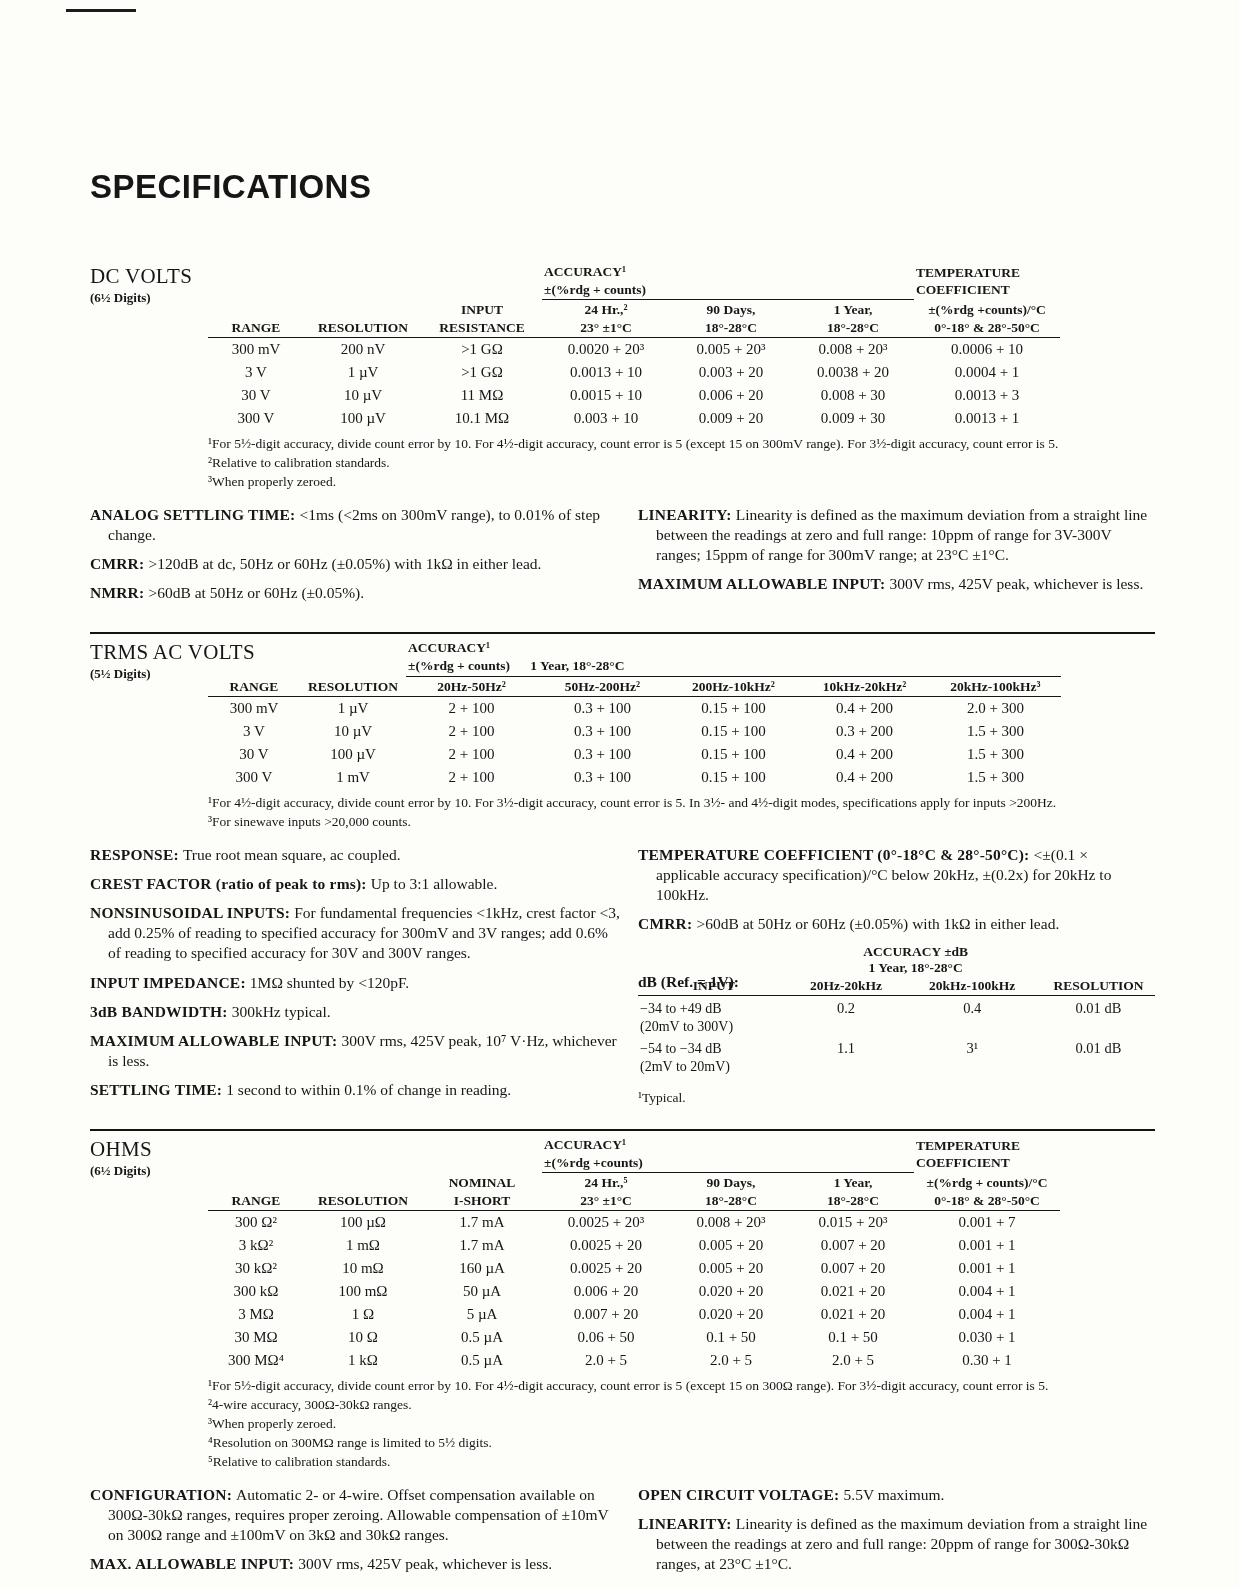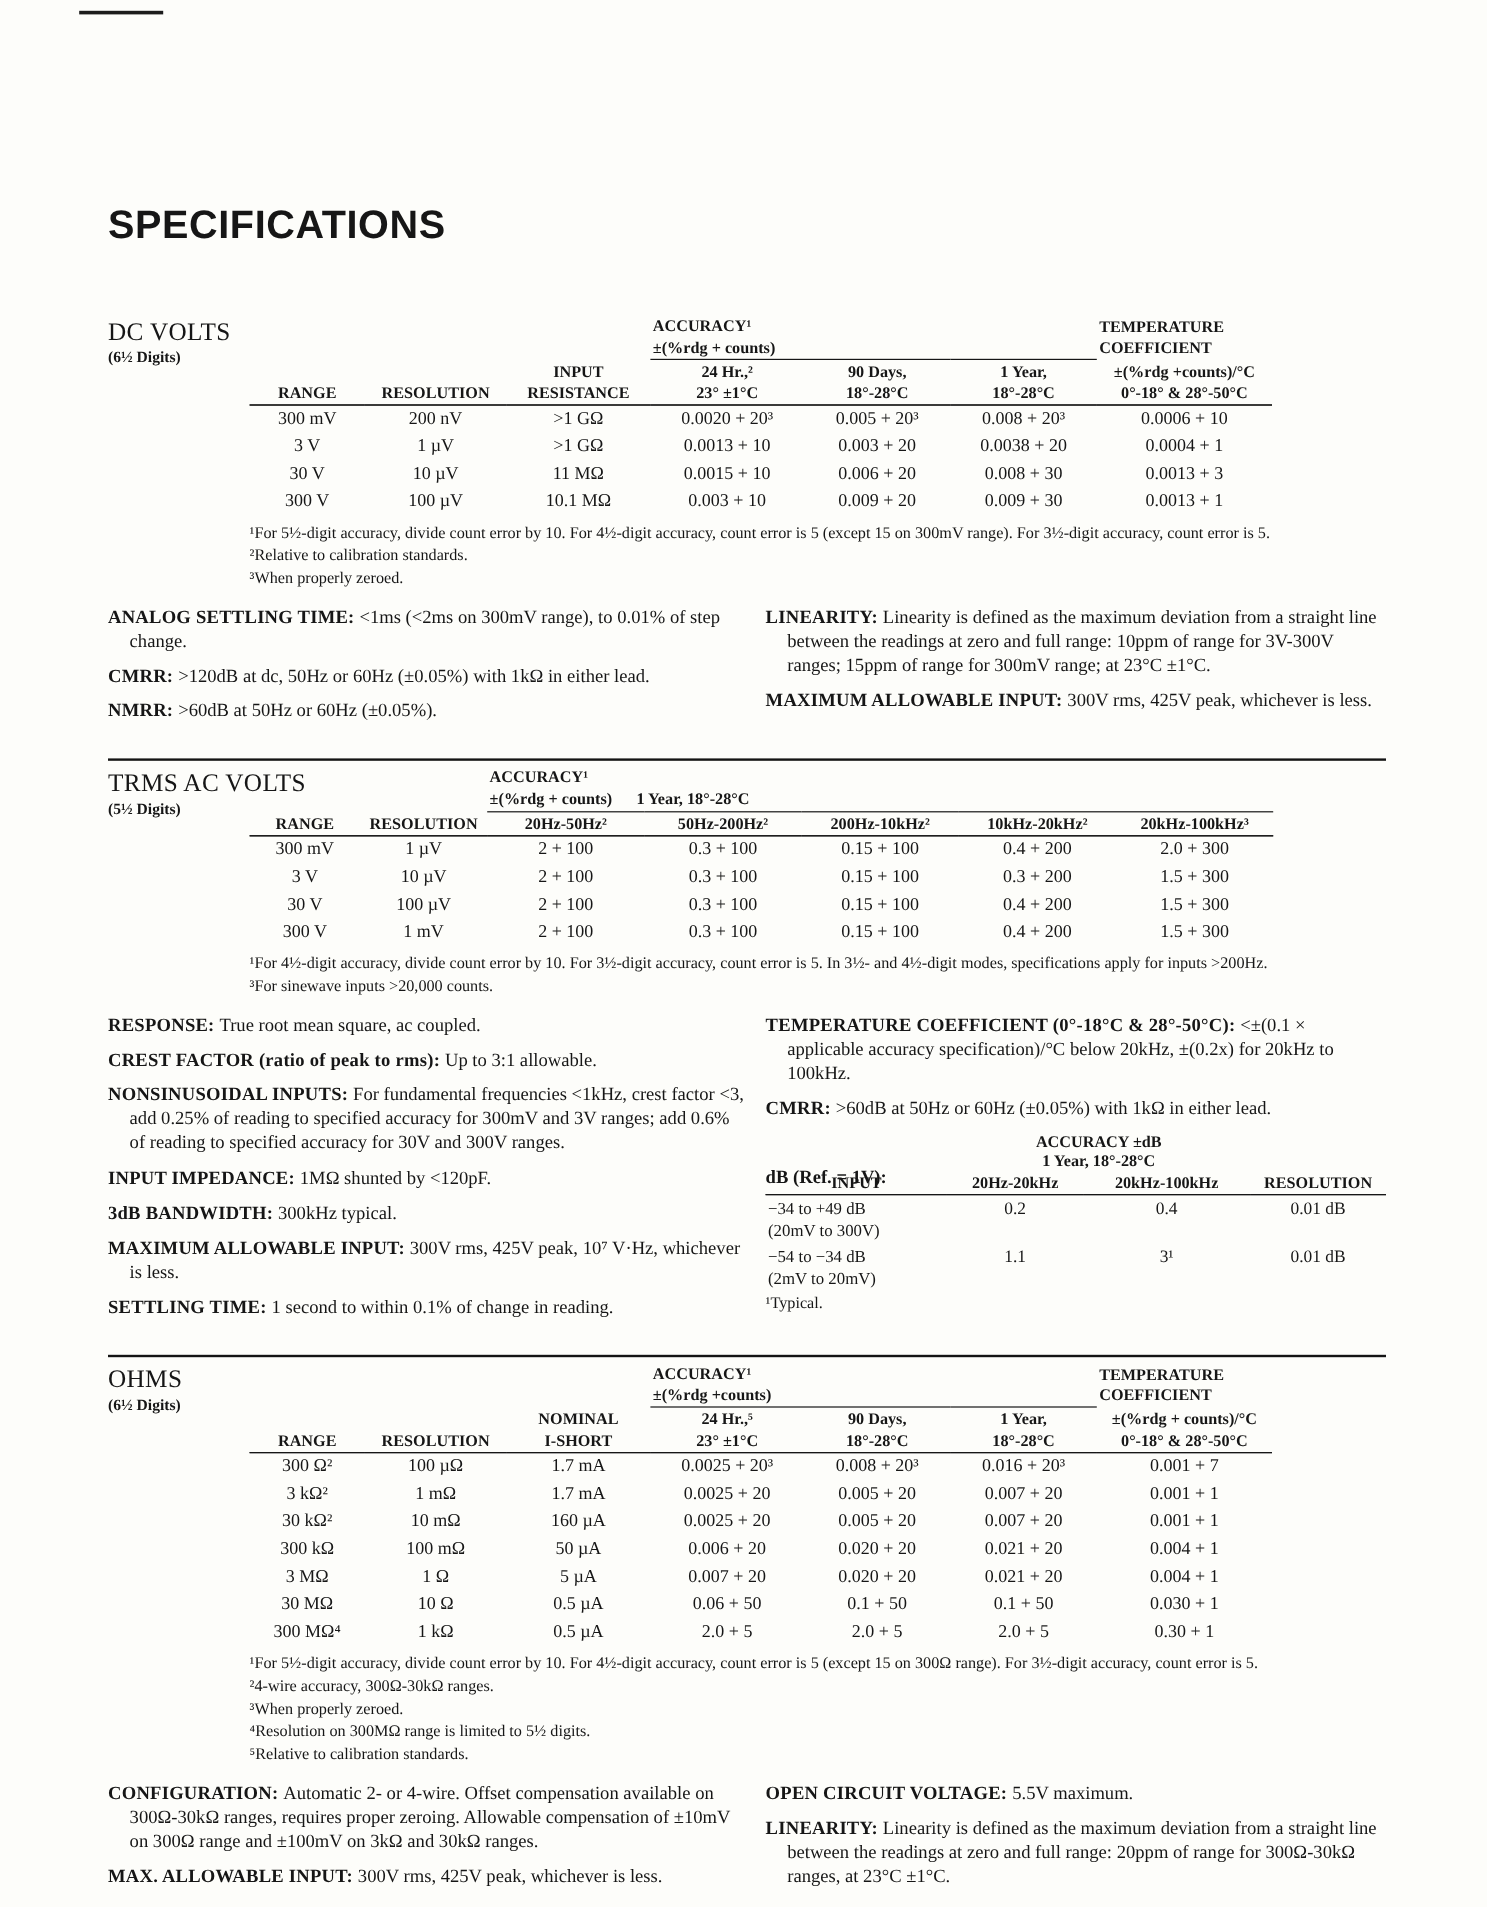--- a/index.html
+++ b/index.html
@@ -45,21 +45,21 @@
   p.spec b{letter-spacing:.2px;}
   
   .db-block{position:relative;margin-top:2px;}
   .db-label{position:absolute;left:0;top:30px;font-size:15.5px;font-weight:bold;margin:0;}
   table.db-table{border-collapse:collapse;table-layout:fixed;font-size:14.5px;width:100%;}
   table.db-table th{font-size:13.5px;font-weight:bold;vertical-align:bottom;padding:1px 2px;white-space:pre-wrap;text-align:center;margin-top:26px;}
   table.db-table th.colh{border-bottom:1.6px solid #161616;}
   table.db-table td{text-align:center;padding:4px 2px 1px 2px;vertical-align:top;}
   table.db-table td.c0{text-align:left;white-space:pre-wrap;font-size:14px;line-height:1.25;}
   .db-col col.d0{width:150px}.db-col col.d1{width:112px}.db-col col.d2{width:138px}.db-col col.d3{width:112px}
-  .db-fn{font-size:13.5px;margin-top:2px;}
+  .db-fn{font-size:13.5px;margin-top:14px;}
 </style>
 </head>
 <body>
 
 <div class="scan-mark"></div>
 
 <div class="page">
 
   <h1 class="title">SPECIFICATIONS</h1>
 
@@ -342,21 +342,21 @@
 0°-18° &amp; 28°-50°C</th>
         </tr>
       </thead>
       <tbody>
           <tr>
             <td class="c0">300  Ω²</td>
             <td class="c1">100 µΩ</td>
             <td class="c2">1.7 mA</td>
             <td class="c3">0.0025 + 20³</td>
             <td class="c4">0.008 + 20³</td>
-            <td class="c5">0.016 + 20³</td>
+            <td class="c5">0.015 + 20³</td>
             <td class="c6">0.001 + 7</td>
           </tr>
           <tr>
             <td class="c0">3 kΩ²</td>
             <td class="c1">1 mΩ</td>
             <td class="c2">1.7 mA</td>
             <td class="c3">0.0025 + 20</td>
             <td class="c4">0.005 + 20</td>
             <td class="c5">0.007 + 20</td>
             <td class="c6">0.001 + 1</td>

